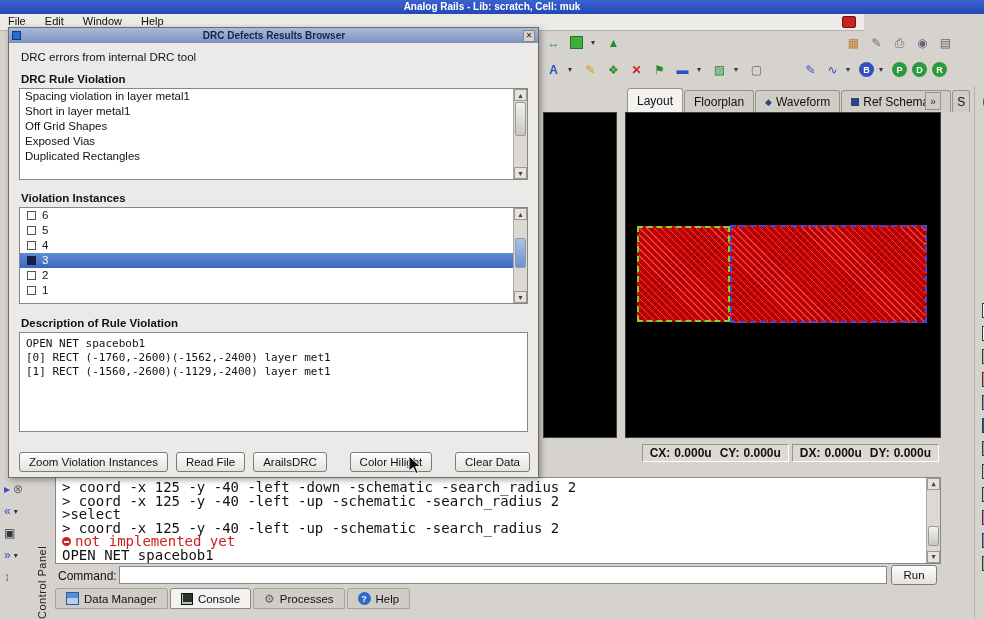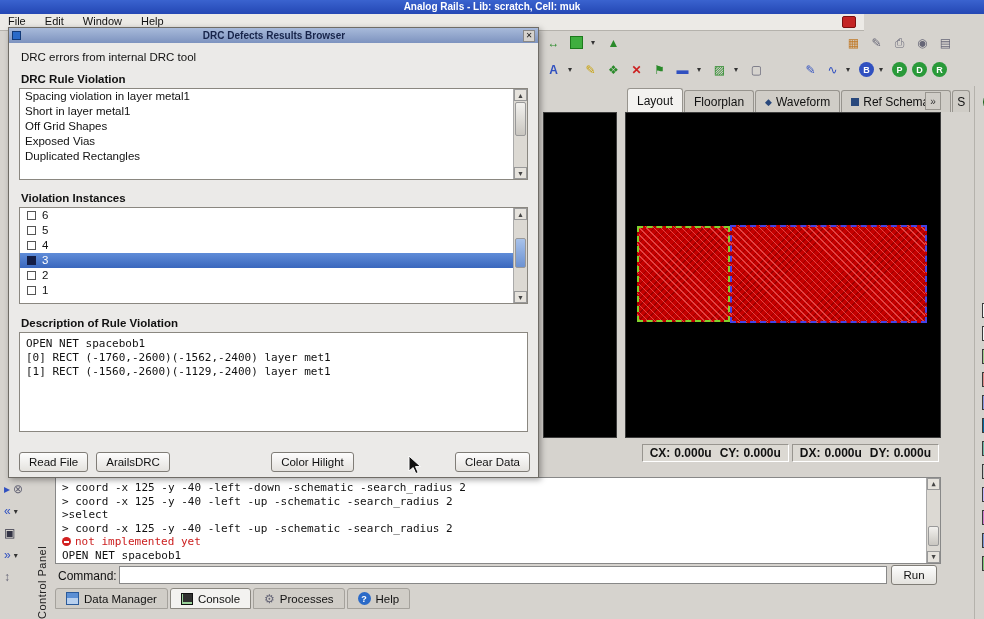--- a/index.html
+++ b/index.html
@@ -83,21 +83,21 @@
   .coord-pair { display:flex; gap:4px; }
 
   
   .left-strip { left:0; top:478px; width:34px; height:141px; font-size:12px; }
   .ls-row { display:flex; align-items:center; gap:3px; padding:2px 0 2px 4px; height:22px; }
   .cp-label { left:36px; top:531px; height:88px; writing-mode:vertical-rl;
     transform:rotate(180deg); font-size:11px; color:#222; letter-spacing:.5px; }
 
   
   .console-box { left:55px; top:477px; width:886px; height:87px; background:#fff;
-    border:1px solid #888; font-family:"DejaVu Sans Mono", monospace; font-size:11px; }
+    border:1px solid #888; font-family:"DejaVu Sans Mono", monospace; font-size:14px; }
   .console-lines { position:absolute; left:0; top:0; right:14px; bottom:0;
     padding:3px 0 0 6px; overflow:hidden; }
   .cline { line-height:13.5px; white-space:nowrap; display:flex; align-items:center; gap:4px; }
   .cline.err { color:#cc2020; }
   .errdot { width:9px; height:9px; border-radius:50%; background:#d22020;
     position:relative; flex:0 0 9px; }
   .errdot::after { content:""; position:absolute; left:2px; top:4px; width:5px;
     height:1.5px; background:#fff; }
   .sb-v { position:absolute; right:0; top:0; bottom:0; width:14px; background:#dcd9d3;
     border-left:1px solid #aaa; }
@@ -488,20 +488,21 @@
       </div>
 
       <div class="dlg-heading">Description of Rule Violation</div>
       <div class="descbox">
         <div>OPEN NET spacebob1</div>
         <div>[0] RECT (-1760,-2600)(-1562,-2400) layer met1</div>
         <div>[1] RECT (-1560,-2600)(-1129,-2400) layer met1</div>
       </div>
 
       <div class="dlg-buttons">
+        <button class="btn">Zoom Violation Instances</button>
         <button class="btn">Read File</button>
         <button class="btn">ArailsDRC</button>
         <span class="spacer"></span>
         <button class="btn">Color Hilight</button>
         <span class="spacer"></span>
         <button class="btn">Clear Data</button>
       </div>
     </div>
 
     <svg class="cursor" width="14" height="20" viewBox="0 0 14 20">

